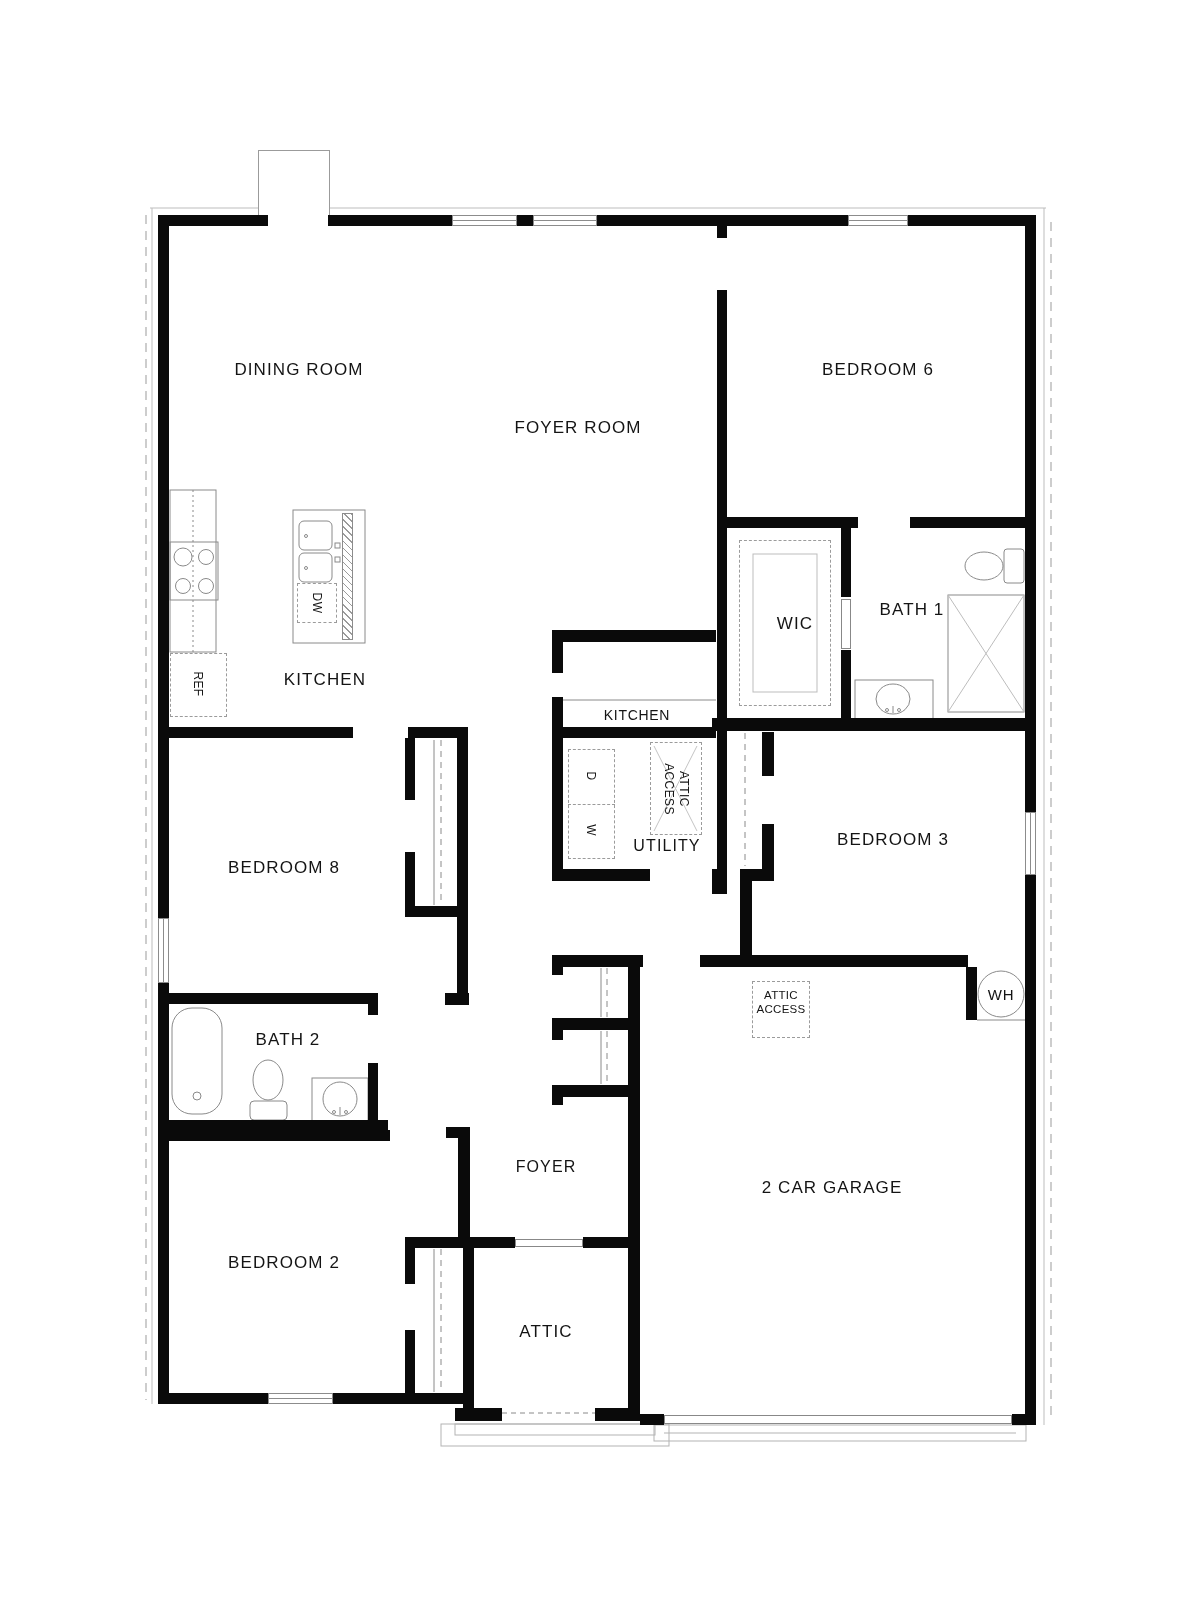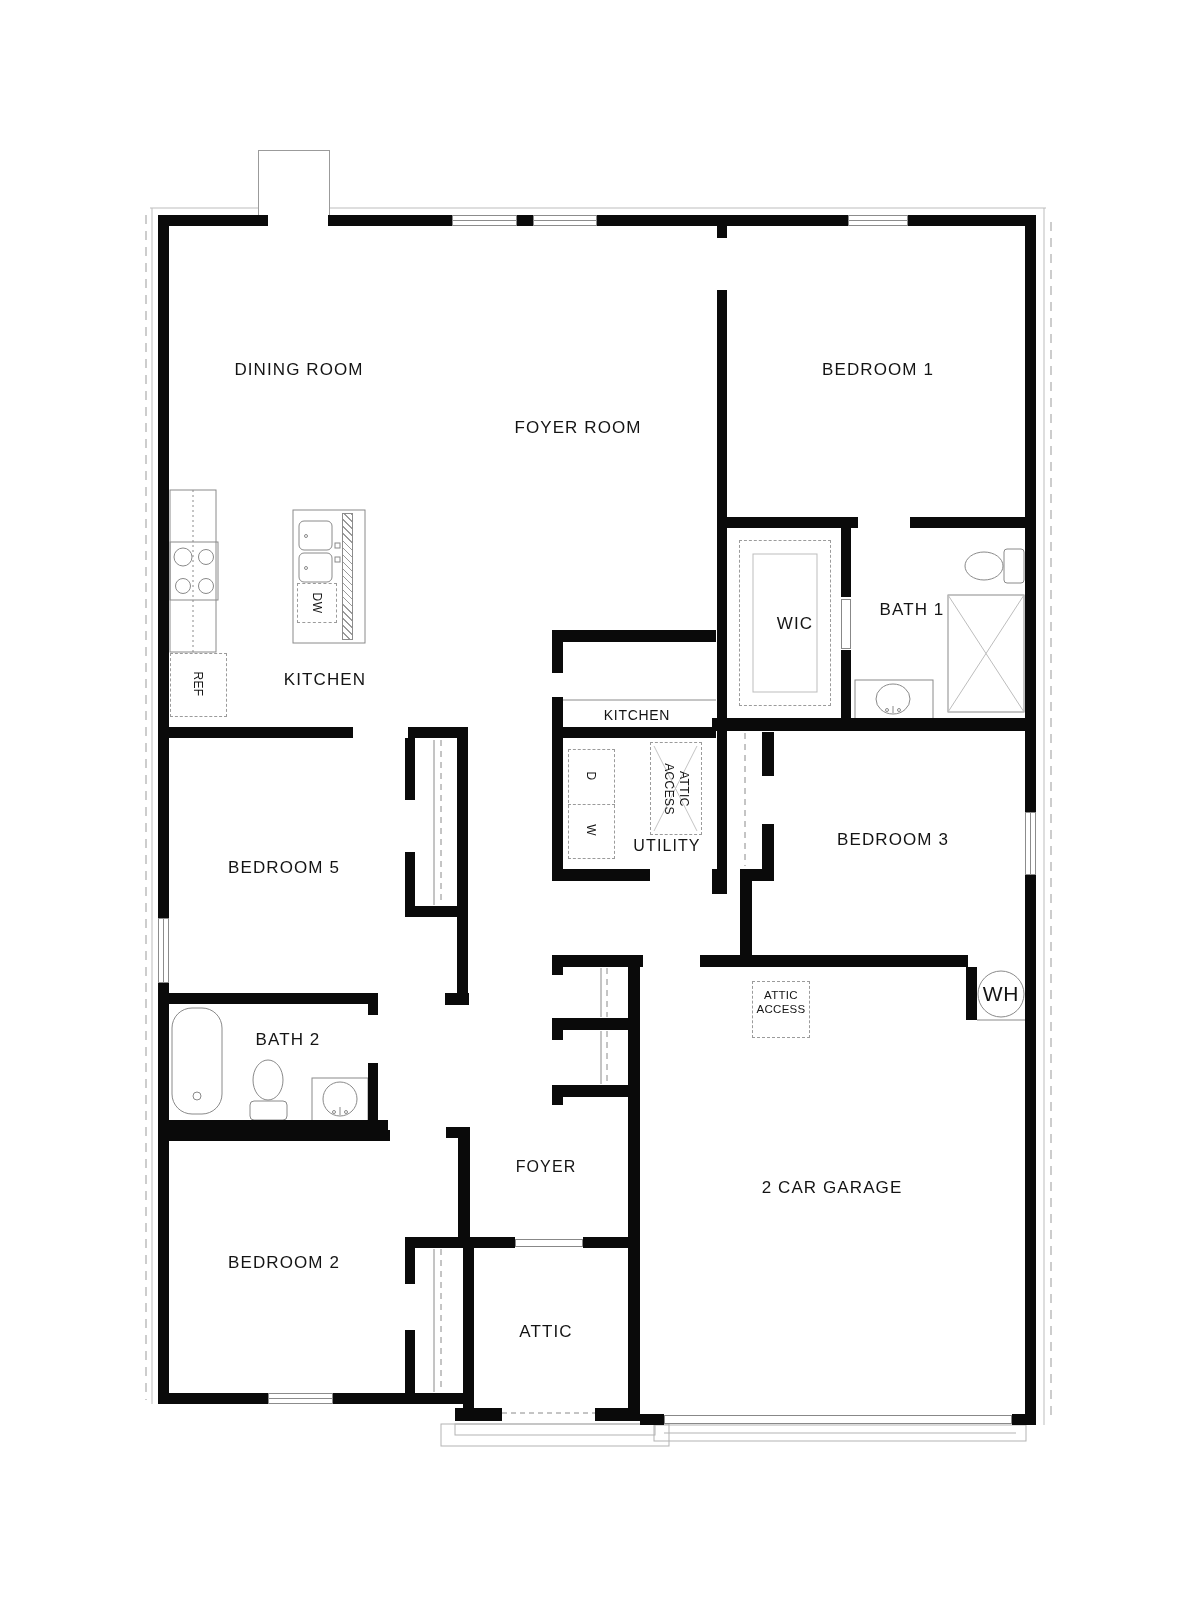--- a/index.html
+++ b/index.html
@@ -184,35 +184,35 @@
   <div class="dash" style="left:297px;top:583px;width:40px;height:40px"></div>
   <div class="hatch" style="left:342px;top:513px;width:11px;height:127px"></div>
   <div class="dash" style="left:568px;top:749px;width:47px;height:110px"></div>
   <div class="dash" style="left:568px;top:804px;width:47px;height:0;border-width:1px 0 0 0"></div>
   <div class="dash" style="left:650px;top:742px;width:52px;height:93px"></div>
   <div class="dash" style="left:752px;top:981px;width:58px;height:57px"></div>
   <div class="dash" style="left:739px;top:540px;width:92px;height:166px;border-width:1px"></div>
 
   <div class="lbl" style="left:299px;top:370px">DINING ROOM</div>
   <div class="lbl" style="left:578px;top:428px">FOYER ROOM</div>
-  <div class="lbl" style="left:878px;top:370px">BEDROOM 1</div>
+  <div class="lbl" style="left:878px;top:370px">BEDROOM 6</div>
   <div class="lbl" style="left:325px;top:680px">KITCHEN</div>
   <div class="lbl" style="left:795px;top:624px">WIC</div>
   <div class="lbl" style="left:912px;top:610px">BATH 1</div>
   <div class="lbl sm" style="left:637px;top:715px">KITCHEN</div>
   <div class="lbl md" style="left:667px;top:846px">UTILITY</div>
   <div class="lbl" style="left:893px;top:840px">BEDROOM 3</div>
-  <div class="lbl" style="left:284px;top:868px">BEDROOM 5</div>
+  <div class="lbl" style="left:284px;top:868px">BEDROOM 8</div>
   <div class="lbl" style="left:288px;top:1040px">BATH 2</div>
   <div class="lbl" style="left:284px;top:1263px">BEDROOM 2</div>
   <div class="lbl md" style="left:546px;top:1167px">FOYER</div>
   <div class="lbl" style="left:546px;top:1332px">ATTIC</div>
   <div class="lbl" style="left:832px;top:1188px">2 CAR GARAGE</div>
 
-  <div class="lbl sm" style="left:1001px;top:994px;font-size:21px">WH</div>
+  <div class="lbl sm" style="left:1001px;top:994px;font-size:15px">WH</div>
   <div class="lbl xs rot" style="left:198px;top:684px">REF</div>
   <div class="lbl xs rot" style="left:317px;top:603px">DW</div>
   <div class="lbl xs rot" style="left:591px;top:776px">D</div>
   <div class="lbl xs rot" style="left:591px;top:830px">W</div>
   <div class="lbl xs rot twoline" style="left:676px;top:789px">
     <span style="display:block">ATTIC</span>
     <span style="display:block">ACCESS</span>
   </div>
   <div class="lbl xxs twoline" style="left:781px;top:1002px">
     <span style="display:block">ATTIC</span>

